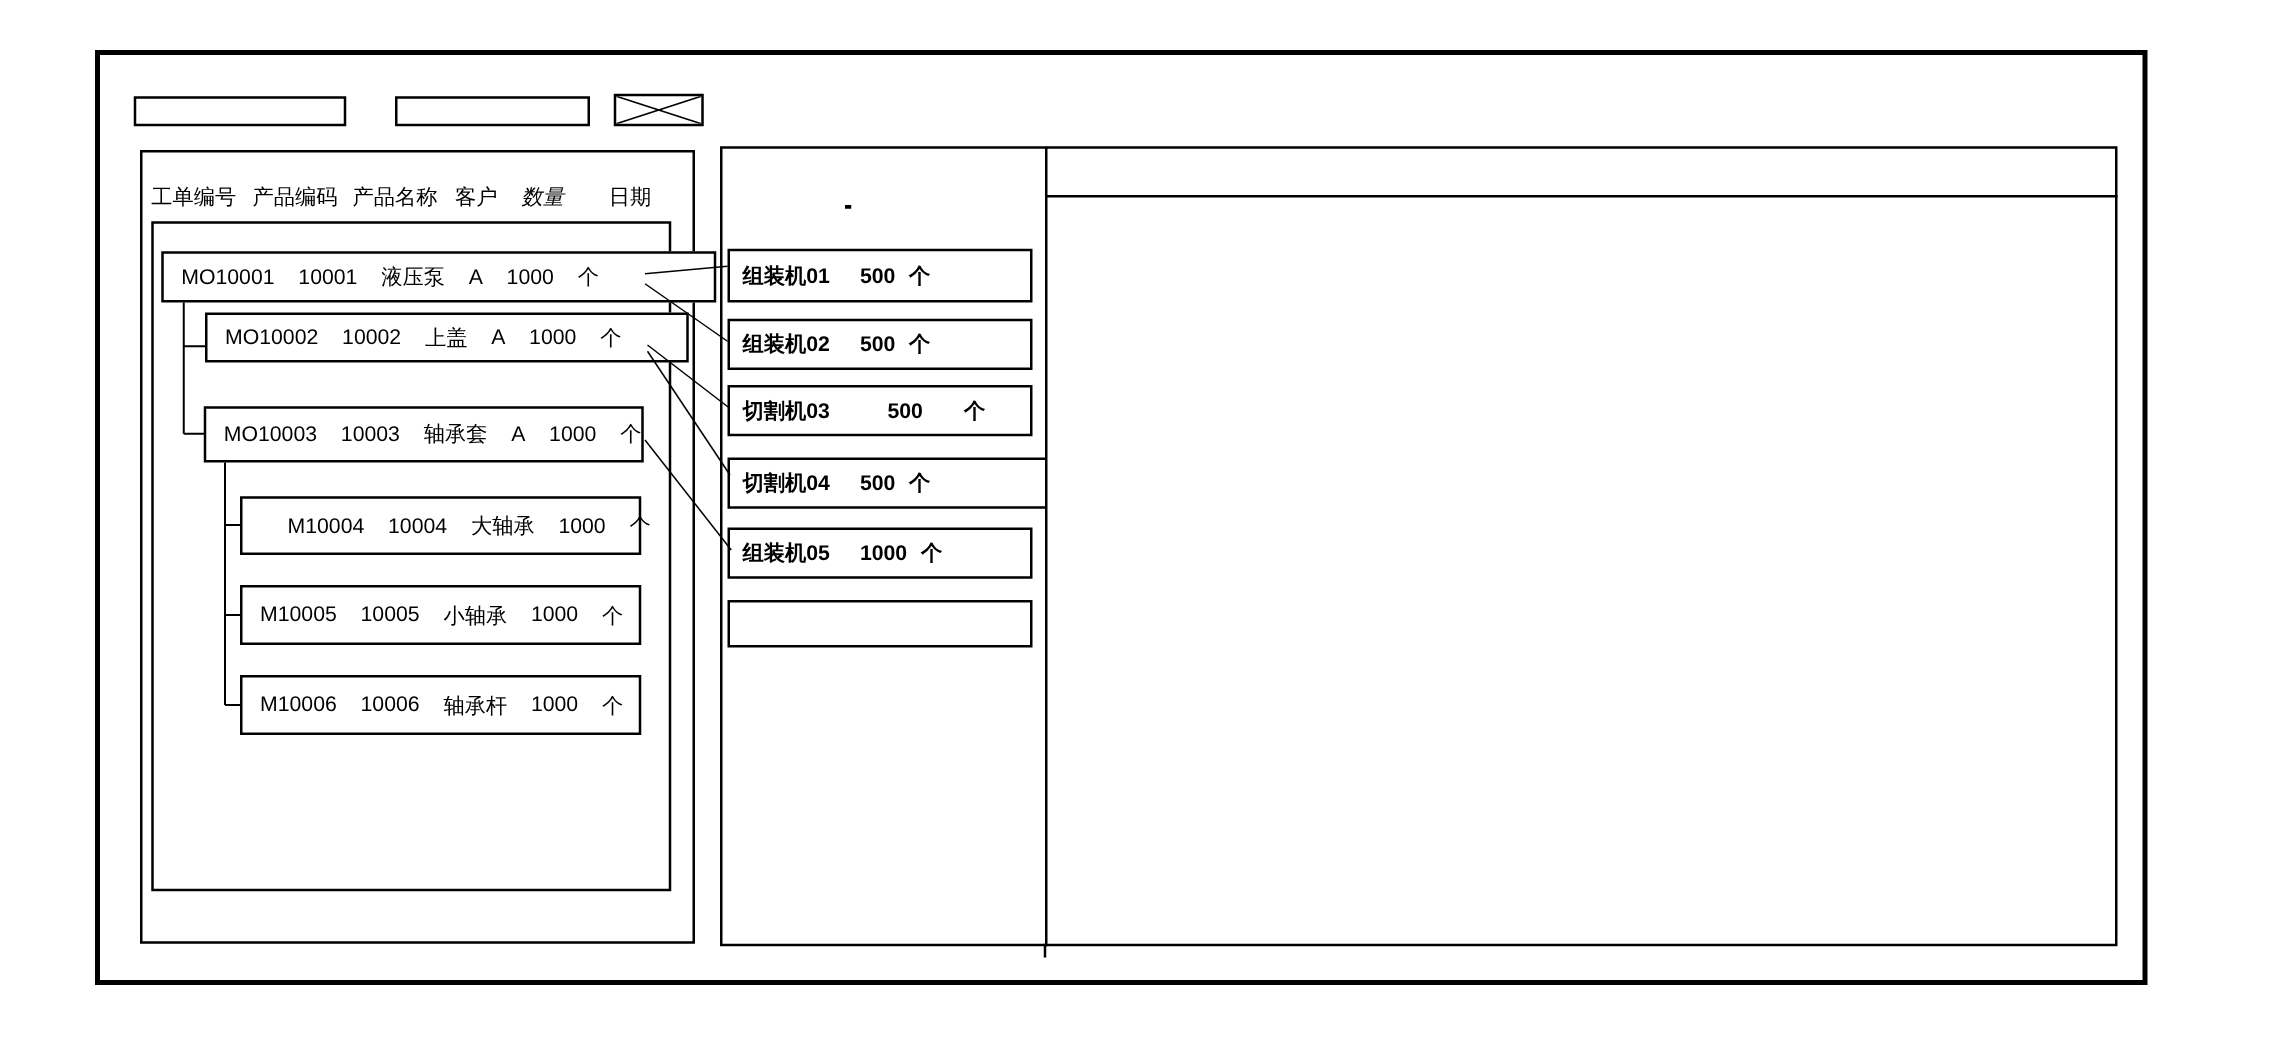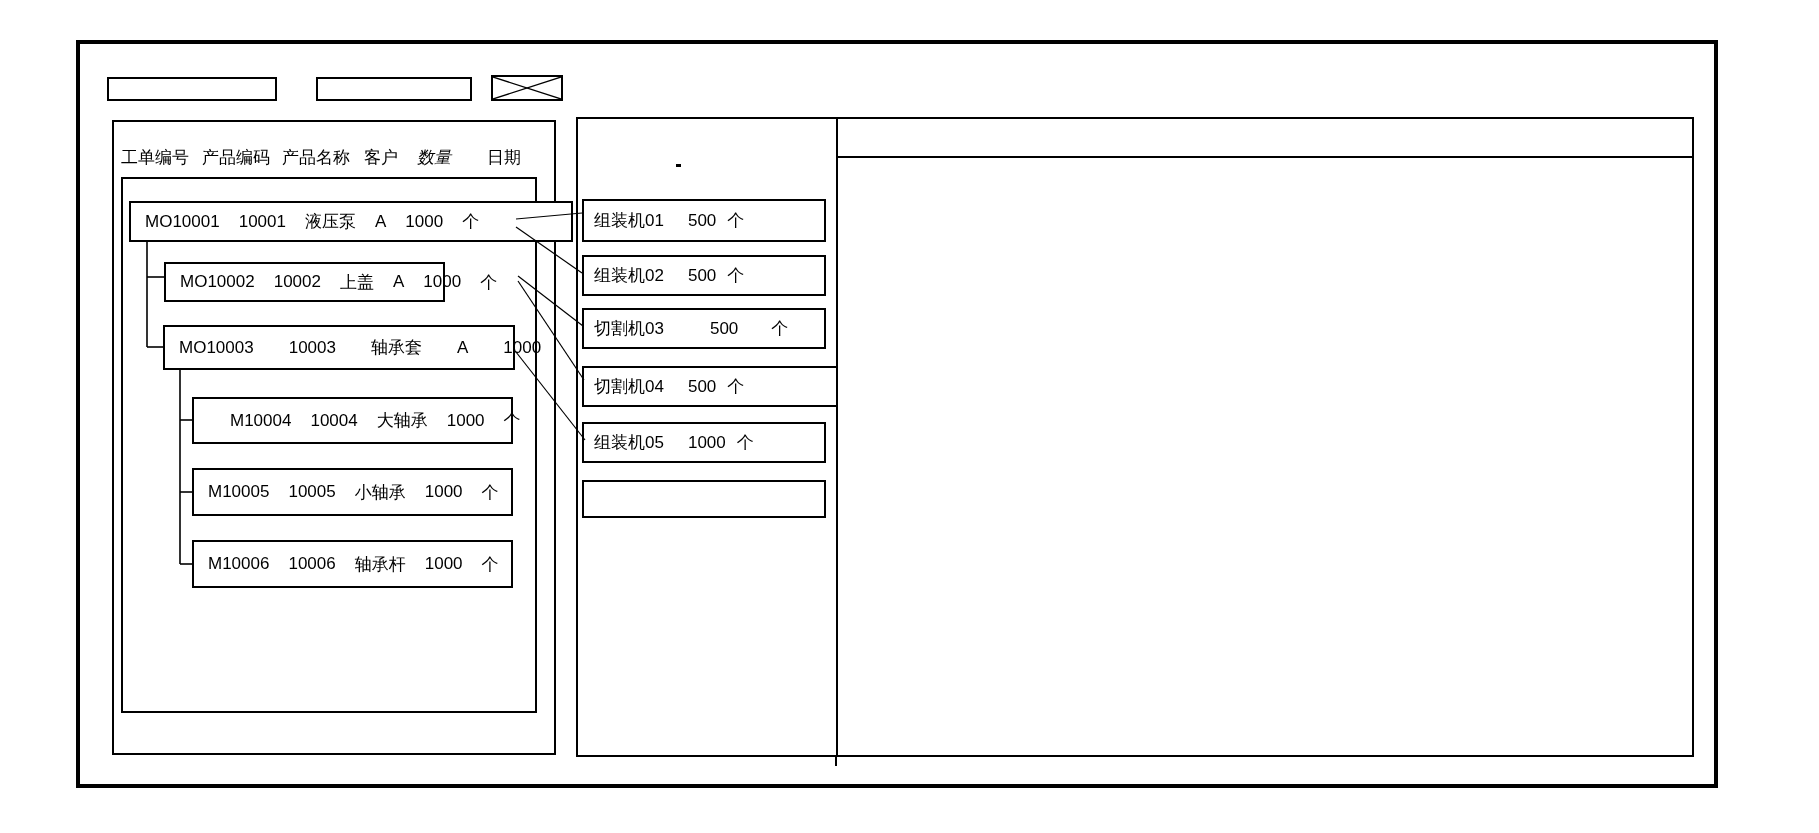--- a/index.html
+++ b/index.html
@@ -40,20 +40,21 @@
   }
   .order-row span { margin-right: 19px; }
   .order-row span:empty { margin-right: 0; }
   .order-row span:last-child { margin-right: 0; }
   .machine-card {
     display: flex;
     align-items: center;
     padding-left: 10px;
     font-size: 17px;
     white-space: nowrap;
+    font-weight: bold;
   }
   .machine-card .m-name { margin-right: 24px; }
   .machine-card .m-qty  { margin-right: 11px; }
   svg.overlay {
     position: absolute;
     left: 0; top: 0;
     pointer-events: none;
   }
   .dot {
     position: absolute;
@@ -91,30 +92,30 @@
 
   <div class="box order-row" style="left:129px; top:201px; width:444px; height:41px;">
     <span>MO10001</span>
     <span>10001</span>
     <span>液压泵</span>
     <span>A</span>
     <span>1000</span>
     <span>个</span>
   </div>
 
-  <div class="box order-row" style="left:164px; top:262px; width:281px; height:40px;">
+  <div class="box order-row" style="left:164px; top:250px; width:387px; height:40px;">
     <span>MO10002</span>
     <span>10002</span>
     <span>上盖</span>
     <span>A</span>
     <span>1000</span>
     <span>个</span>
   </div>
 
-  <div class="box order-row" style="left:163px; top:325px; width:352px; height:45px;gap:16px;">
+  <div class="box order-row" style="left:163px; top:325px; width:352px; height:45px;">
     <span>MO10003</span>
     <span>10003</span>
     <span>轴承套</span>
     <span>A</span>
     <span>1000</span>
     <span>个</span>
   </div>
 
   <div class="box order-row" style="left:192px; top:397px; width:321px; height:47px;padding-left:36px;">
     <span>M10004</span>

